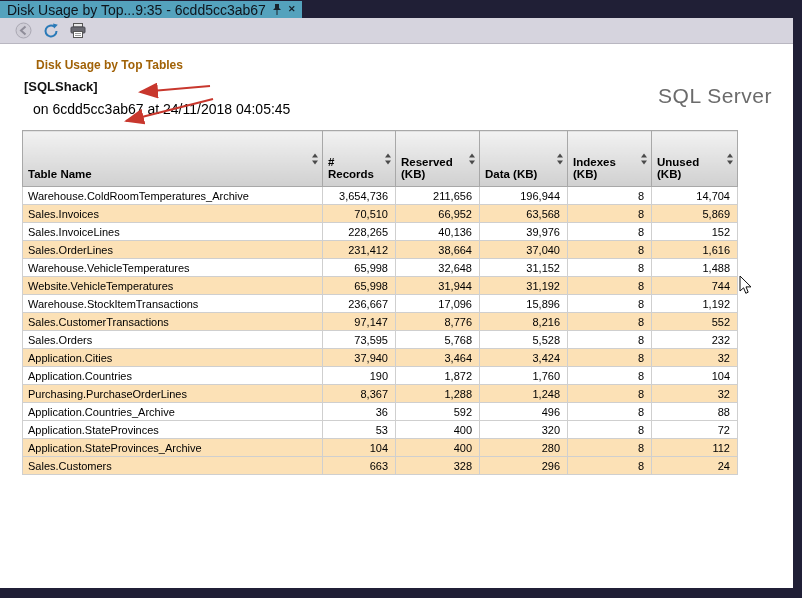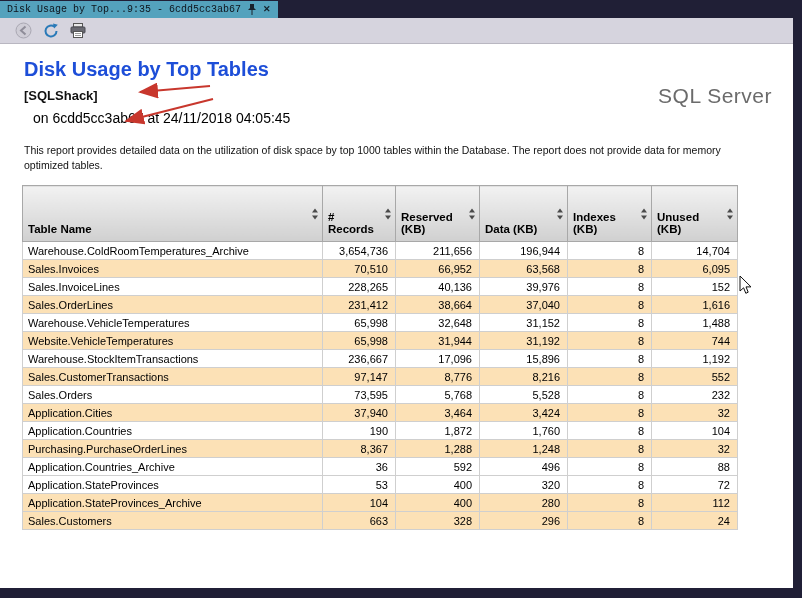--- a/index.html
+++ b/index.html
@@ -1,30 +1,30 @@
 <!DOCTYPE html>
 <html><head>
 <meta charset="utf-8">
 <style>
   html,body{margin:0;padding:0;}
   body{width:802px;height:598px;font-family:"Liberation Sans",sans-serif;}
   .screen{position:relative;width:802px;height:598px;background:var(--chrome,#201f36);overflow:hidden;}
 
   
   .tab{position:absolute;left:0;top:1px;height:17px;background:var(--accent-tab,#54a2bd);display:flex;align-items:center;gap:6px;padding:0 7px 0 7px;}
-  .tab-title{font-size:10px;color:#0e141c;white-space:nowrap;font-family:Liberation Mono, monospace;}
+  .tab-title{font-size:14px;color:#0e141c;white-space:nowrap;}
   .tab .close{font-size:9px;color:#14202a;line-height:1;font-weight:bold;}
   .tbtn{display:inline-flex;align-items:center;justify-content:center;}
 
   
   .toolbar{position:absolute;left:0;top:18px;width:793px;height:26px;background:#d6d4de;border-bottom:1px solid #b9b7c1;display:flex;align-items:center;gap:11px;padding-left:15px;box-sizing:border-box;}
 
   
   .report{position:absolute;left:0;top:44px;width:793px;height:544px;background:#ffffff;}
-  .r-title{margin:14px 0 0 24px;font-size:20px;font-weight:bold;color:#1d4ed8;}
+  .r-title{margin:14px 0 0 36px;font-size:12px;font-weight:bold;color:#a16207;}
   .r-db{margin:7px 0 0 24px;font-size:13px;font-weight:bold;color:#111;}
   .r-meta{margin:7px 0 0 33px;font-size:14px;color:#000000;}
   .r-brand{position:absolute;top:40px;right:21px;font-size:21px;font-weight:normal;color:var(--brand-text,#6b6b6b);letter-spacing:0.5px;}
   .r-desc{margin:17px 24px 0 24px;font-size:10.5px;color:#111;max-width:742px;line-height:1.4;}
 
   
   table.usage{border-collapse:collapse;table-layout:fixed;width:715px;margin:13px 0 0 22px;border:1px solid #9b9b9b;background:#fff;}
   .usage th{position:relative;background:linear-gradient(#f2f2f2,#d0d0d0);border:1px solid #a8a8a8;font-size:11.5px;font-weight:bold;text-align:left;vertical-align:bottom;padding:12px 16px 6px 5px;height:56px;box-sizing:border-box;color:#000;}
   .usage th:nth-child(1){width:300px}
   .usage th:nth-child(2){width:73px}
@@ -82,21 +82,20 @@
           <line x1="5" y1="12.5" x2="11" y2="12.5" stroke="#999"></line>
         </svg>
     </span>
   </div>
 
   <div class="report">
     <div class="r-title">Disk Usage by Top Tables</div>
     <div class="r-db">[SQLShack]</div>
     <div class="r-meta">on 6cdd5cc3ab67 at 24/11/2018 04:05:45</div>
     <div class="r-brand">SQL Server</div>
-    <div class="r-desc">This report provides detailed data on the utilization of disk space by top 1000 tables within the Database. The report does not provide data for memory optimized tables.</div>
 
     <table class="usage">
       <thead>
         <tr>
             <th><span>Table Name</span><span class="sort">
                 <i class="up"></i>
                 <i class="dn"></i>
               </span></th>
             <th><span># Records</span><span class="sort">
                 <i class="up"></i>
@@ -128,21 +127,21 @@
             <td class="num">196,944</td>
             <td class="num">8</td>
             <td class="num">14,704</td>
           </tr>
           <tr class="alt">
             <td>Sales.Invoices</td>
             <td class="num">70,510</td>
             <td class="num">66,952</td>
             <td class="num">63,568</td>
             <td class="num">8</td>
-            <td class="num">6,095</td>
+            <td class="num">5,869</td>
           </tr>
           <tr>
             <td>Sales.InvoiceLines</td>
             <td class="num">228,265</td>
             <td class="num">40,136</td>
             <td class="num">39,976</td>
             <td class="num">8</td>
             <td class="num">152</td>
           </tr>
           <tr class="alt">

